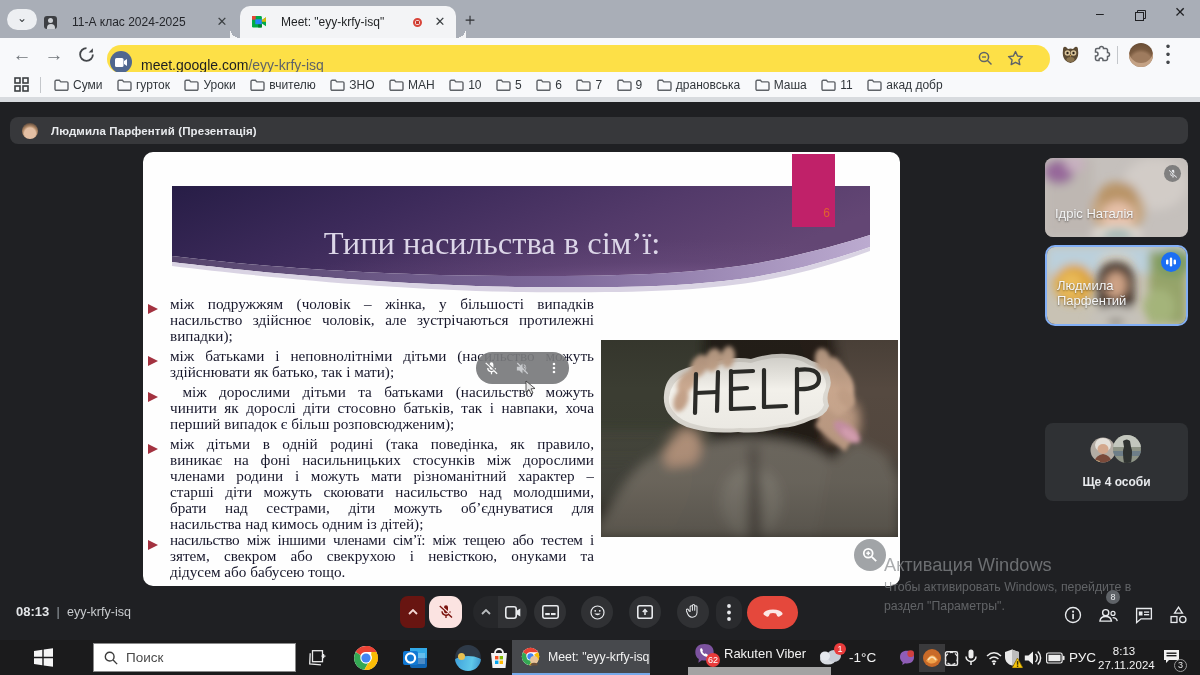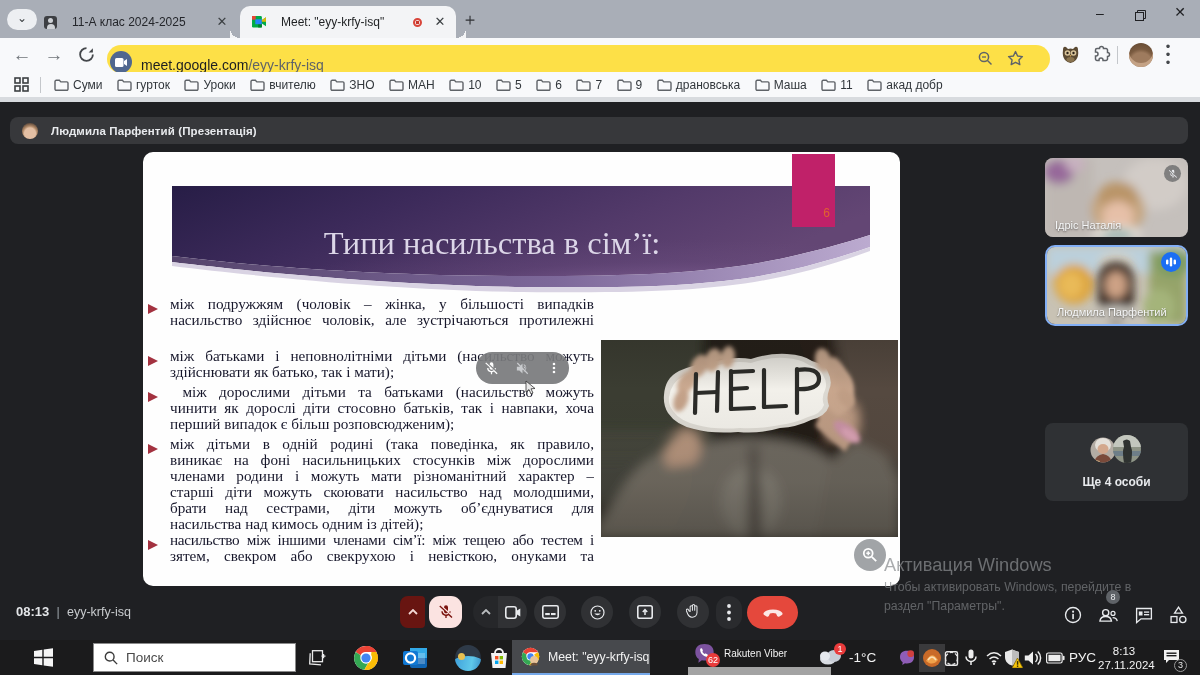--- a/index.html
+++ b/index.html
@@ -46,21 +46,21 @@
 .bitem{position:absolute;left:27px;width:424px;font-family:"Liberation Serif",serif;font-weight:normal;font-size:15.2px;line-height:16px;color:#17172B}
 .jl{text-align:justify;height:16px;overflow:hidden}
 .jl:after{content:"";display:inline-block;width:100%;height:0}
 .bullet{position:absolute;left:5px;width:0;height:0;border-left:10px solid #A33240;border-top:5px solid transparent;border-bottom:5px solid transparent}
 
 #floatpill{position:absolute;left:476px;top:250px;width:93px;height:32px;border-radius:16px;background:rgba(120,121,124,.92);display:flex;align-items:center;justify-content:space-around}
 
 #zoombtn{position:absolute;left:854px;top:437px;width:32px;height:32px;border-radius:50%;background:rgba(145,148,152,.85)}
 
 .tile{position:absolute;left:1045px;width:143px;border-radius:8px;overflow:hidden;background:#2F3134}
-.tname{position:absolute;left:10px;bottom:6px;font-size:11px;color:#F4F5F6;text-shadow:0 1px 2px rgba(0,0,0,.5)}
+.tname{position:absolute;left:10px;bottom:16px;font-size:13px;color:#F4F5F6;text-shadow:0 1px 2px rgba(0,0,0,.5)}
 .micoff{position:absolute;right:7px;top:7px;width:17px;height:17px;border-radius:50%;background:rgba(60,64,67,.55);display:flex;align-items:center;justify-content:center}
 
 #wm1{position:absolute;left:884px;top:453px;font-size:18.2px;color:#8A8D90;opacity:.72}
 #wm2{position:absolute;left:884px;top:476px;font-size:12.3px;color:#808386;opacity:.68;line-height:18.5px}
 
 #mbleft{position:absolute;left:16px;top:502px;font-size:13px;color:#E3E5E8;font-weight:bold}
 #mbleft span{font-weight:normal;color:#C8CBCE;font-size:12.5px}
 .ctl{position:absolute;top:494px;height:32px;background:#303134;display:flex;align-items:center;justify-content:center}
 #badge8{position:absolute;left:1106px;top:488px;width:14px;height:14px;border-radius:50%;background:#5F6368;color:#E8EAED;font-size:9px;text-align:center;line-height:14px}
 
@@ -229,20 +229,21 @@
       <path d="M29 104 C120 115 240 124 380 124 C560 124 620 116 727 83 L727 95 C625 130 555 137 380 135 C250 133 120 121 29 110 Z" fill="url(#ribg)"></path>
       <path d="M29 110 C120 121 250 133 380 135 C555 137 625 130 727 95 L727 99 C625 136 555 142 380 140 C250 138 120 125 29 114 Z" fill="#D9D3E3"></path>
       <rect x="649" y="2" width="43" height="73" fill="#C02169"></rect>
       <text x="687" y="65" text-anchor="end" font-family="Liberation Sans" font-size="12" fill="#E0622F">6</text>
       <text x="349" y="102" text-anchor="middle" font-family="Liberation Serif" font-size="32.5" fill="#DCD6E8">Типи насильства в сім’ї:</text>
     </svg>
     <div class="bullet" style="top:152px"></div>
     <div class="bitem" style="top:144px">
       <div class="jl">між подружжям (чоловік – жінка, у більшості випадків</div>
       <div class="jl">насильство здійснює чоловік, але зустрічаються протилежні</div>
+      <div>випадки);</div>
     </div>
     <div class="bullet" style="top:204px"></div>
     <div class="bitem" style="top:196px">
       <div class="jl">між батьками і неповнолітніми дітьми (насильство можуть</div>
       <div>здійснювати як батько, так і мати);</div>
     </div>
     <div class="bullet" style="top:240px"></div>
     <div class="bitem" style="top:232px">
       <div class="jl">&nbsp;між дорослими дітьми та батьками (насильство можуть</div>
       <div class="jl">чинити як дорослі діти стосовно батьків, так і навпаки, хоча</div>
@@ -254,20 +255,21 @@
       <div class="jl">виникає на фоні насильницьких стосунків між дорослими</div>
       <div class="jl">членами родини і можуть мати різноманітний характер –</div>
       <div class="jl">старші діти можуть скоювати насильство над молодшими,</div>
       <div class="jl">брати над сестрами, діти можуть об’єднуватися для</div>
       <div>насильства над кимось одним із дітей);</div>
     </div>
     <div class="bullet" style="top:388px"></div>
     <div class="bitem" style="top:380px">
       <div class="jl" style="letter-spacing:-0.3px">насильство між іншими членами сім’ї: між тещею або тестем і</div>
       <div class="jl">зятем, свекром або свекрухою і невісткою, онуками та</div>
+      <div>дідусем або бабусею тощо.</div>
     </div>
     <svg id="photo" width="297" height="197" viewBox="0 0 297 197" style="position:absolute;left:458px;top:188px">
       <defs>
         <clipPath id="phclip">
               <rect width="297" height="197"></rect>
             </clipPath>
         <filter id="bl7" x="-20%" y="-20%" width="140%" height="140%">
               <feGaussianBlur stdDeviation="5.5"></feGaussianBlur>
             </filter>
         <filter id="bl2" x="-30%" y="-30%" width="160%" height="160%">
@@ -604,21 +606,21 @@
     <span style="margin-left:8px;font-size:12.3px">Meet: "eyy-krfy-isq…</span>
   </div>
   <div class="tbtask" style="left:688px;width:143px;border-bottom:8px solid #a3a3a3">
     <div style="position:relative;margin-left:6px;width:21px;height:21px">
       <svg width="21" height="21" viewBox="0 0 24 24">
             <path d="M12 1 C5 1 1.5 4.5 1.5 10.5 C1.5 14 3 16.8 5.5 18.3 L5 22.5 L9 19.8 C10 20 11 20.1 12 20.1 C19 20.1 22.5 16.6 22.5 10.5 C22.5 4.5 19 1 12 1 Z" fill="#7C529E"></path>
             <path d="M8.5 6 C8 6 7 6.5 7 7.8 C7 10.8 9.5 14.2 13 15.5 C14.3 16 15.5 15.3 15.8 14.5 C16 13.8 15.8 13.2 15 12.8 L13.5 12 C12.8 11.7 12.4 12 12 12.5 C11 12 9.8 10.8 9.5 9.8 C10 9.5 10.4 9 10 8.2 L9.5 6.8 C9.3 6.3 9 6 8.5 6 Z" fill="#fff"></path>
           </svg>
       <div style="position:absolute;right:-5px;bottom:-3px;width:14px;height:14px;border-radius:50%;background:#E93B3B;color:#fff;font-size:9px;text-align:center;line-height:14px">62</div>
     </div>
-    <span style="margin-left:9px;font-size:10px">Rakuten Viber</span>
+    <span style="margin-left:9px;font-size:13px">Rakuten Viber</span>
   </div>
   <div style="position:absolute;left:818px;top:7px;width:25px;height:18px">
     <svg width="25" height="18" viewBox="0 0 25 18">
           <ellipse cx="10" cy="12" rx="8" ry="5.5" fill="#D8DCE2"></ellipse>
           <ellipse cx="16" cy="9" rx="7" ry="6" fill="#C8CDD6"></ellipse>
           <ellipse cx="7" cy="9" rx="5" ry="4.5" fill="#E6E9EE"></ellipse>
         </svg>
     <div style="position:absolute;right:-3px;top:-4px;width:12px;height:12px;border-radius:50%;background:#E93B3B;color:#fff;font-size:9px;text-align:center;line-height:12px">1</div>
   </div>
   <div style="position:absolute;left:849px;top:10px;color:#F2F2F2;font-size:13.5px">-1°C</div>

